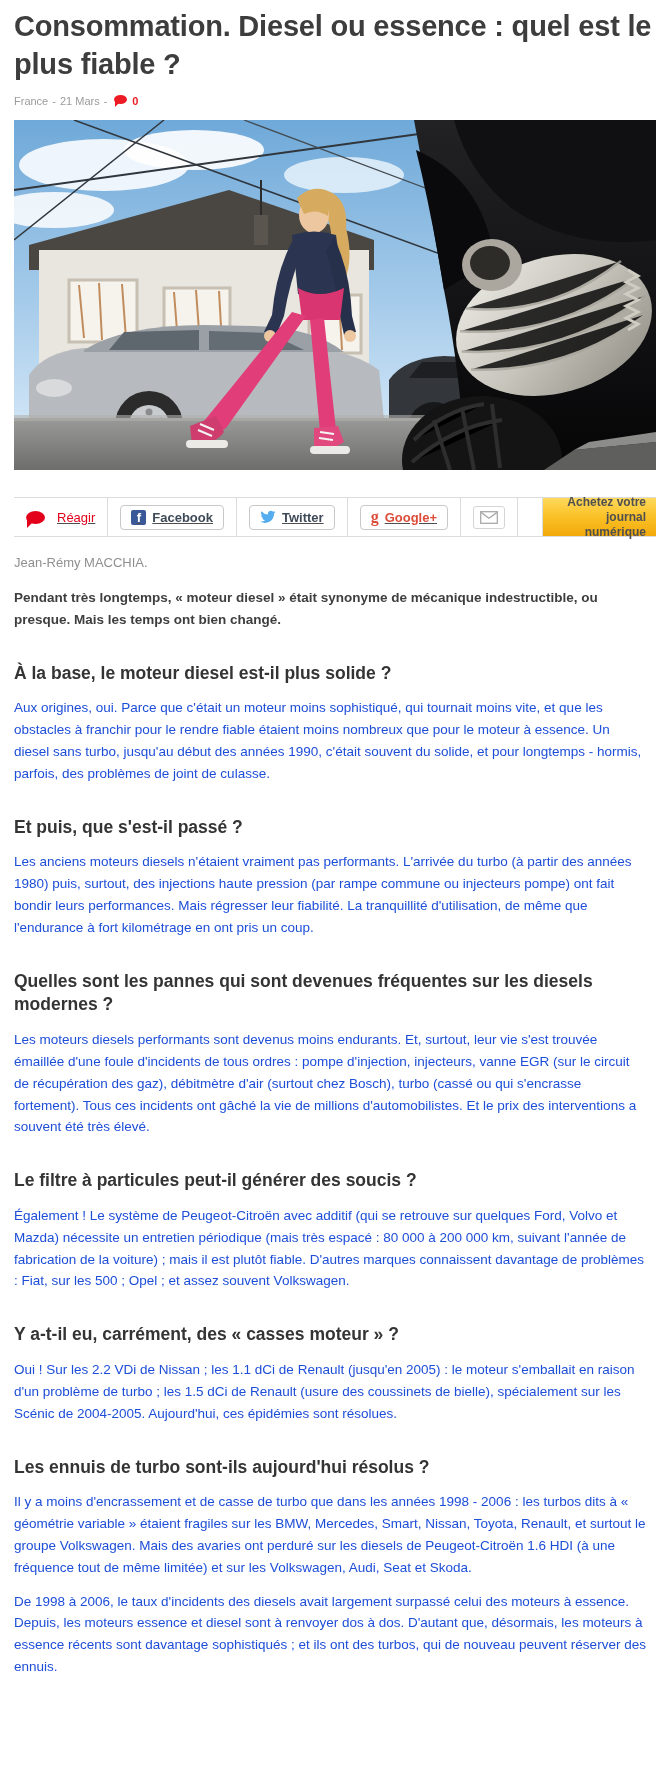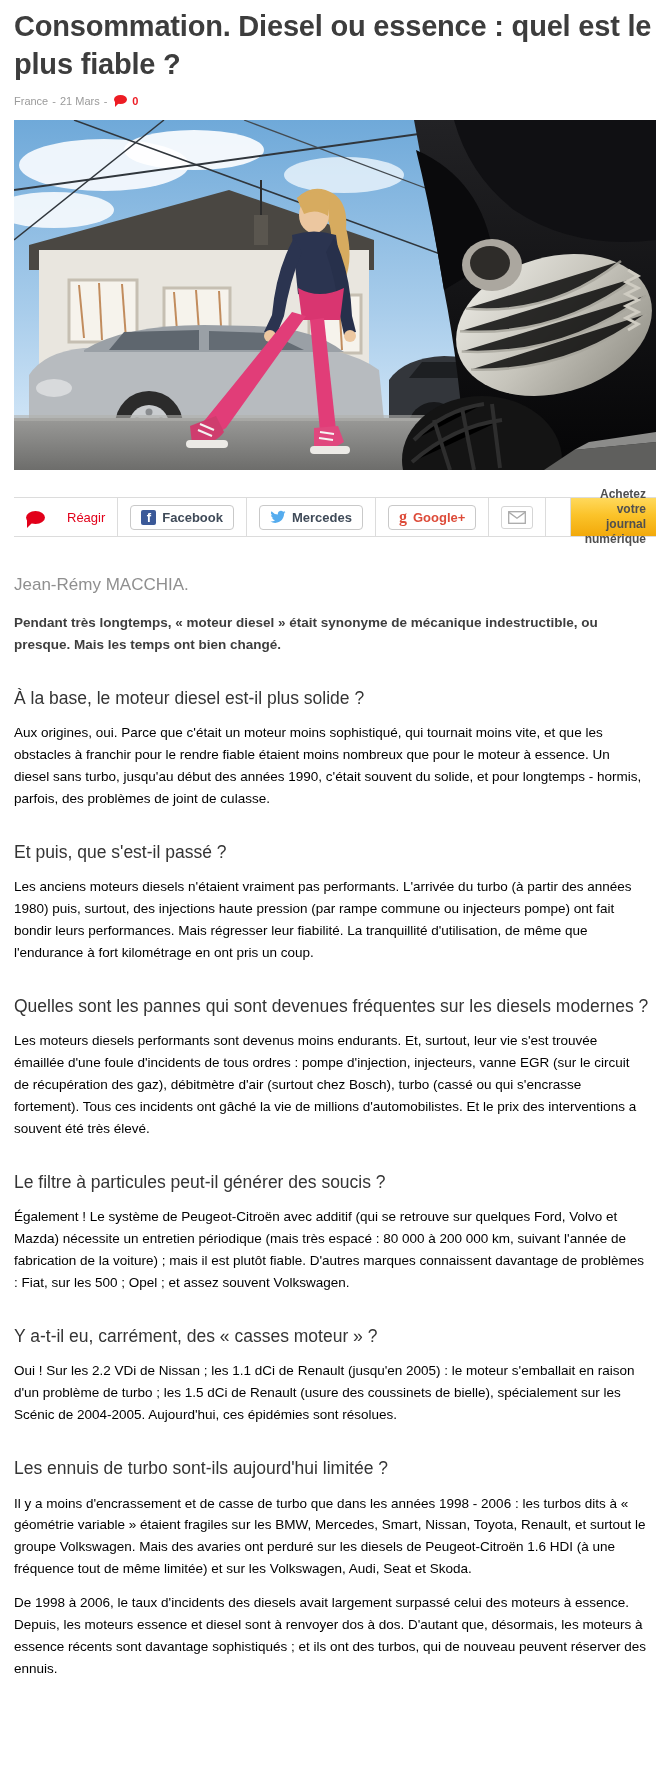--- a/index.html
+++ b/index.html
@@ -33,21 +33,21 @@
   
   .photo{margin-top:13px;width:642px;height:350px;display:block;background:#111;}
 
   
   .share-bar{
     margin-top:27px;border-top:1px solid #dcdcdc;border-bottom:1px solid #dcdcdc;
     height:38px;display:flex;align-items:stretch;
   }
   .share-cell{
     display:flex;align-items:center;padding:0 12px;
-    border-right:1px solid #dcdcdc;gap:22px;
+    border-right:1px solid #dcdcdc;gap:12px;text-decoration:underline;
   }
   .share-cell:last-of-type{border-right:1px solid #dcdcdc;}
   .share-spacer{flex:1;border-right:none;}
   .reagir-label{color:#e2001a;font-size:13px;cursor:pointer;}
   .reagir-bubble{
     position:relative;width:19px;height:13px;background:#e2001a;border-radius:50%;
   }
   .reagir-bubble::after{
     content:"";position:absolute;left:1px;bottom:-4px;
     border:4px solid transparent;border-top-color:#e2001a;border-left-color:#e2001a;
@@ -66,28 +66,28 @@
   .mail-box{border:1px solid #d5d5d5;border-radius:3px;padding:4px 6px;display:inline-flex;align-items:center;cursor:pointer;background:#fff;}
 
   .buy-btn{
     width:164px;display:flex;align-items:center;justify-content:center;text-align:right;
     background:linear-gradient(180deg,#ffd95c 0%,#fbc32a 45%,#f2a90a 100%);
     border:none;color:#4f4f4f;font-weight:bold;font-size:12px;line-height:1.25;
     cursor:pointer;padding:0 10px;font-family:inherit;
   }
 
   
-  .author{margin-top:38px;font-size:17px;color:#8f8f8f;}
+  .author{margin-top:18px;font-size:13px;color:#8f8f8f;}
   .intro{
     margin-top:17px;font-size:13.5px;font-weight:bold;color:#3e3e3e;line-height:1.6;
   }
   .q-heading{
-    margin:31px 0 0 0;font-size:17.5px;font-weight:normal;color:#343434;line-height:1.35;
-  }
-  .q-body{margin:12px 8px 0 0;font-size:13.5px;color:#000000;line-height:1.62;}
+    margin:31px 0 0 0;font-size:17.5px;font-weight:bold;color:#343434;line-height:1.35;
+  }
+  .q-body{margin:12px 8px 0 0;font-size:13.5px;color:#1d4ed8;line-height:1.62;}
 </style>
 </head>
 <body>
 
 <div class="page">
 
   <h1 class="title">Consommation. Diesel ou essence : quel est le plus fiable ?</h1>
 
   <div class="meta">
     <span>France</span>
@@ -254,21 +254,21 @@
       <button class="btn">
         <span class="fb-ic">f</span>
         <span>Facebook</span>
       </button>
     </div>
     <div class="share-cell">
       <button class="btn">
         <svg width="16" height="14" viewBox="0 0 16 13">
           <path fill="#55acee" d="M15.5 1.6c-.55.25-1.15.42-1.77.5A3.1 3.1 0 0 0 15.1.38c-.6.36-1.26.62-1.97.76A3.1 3.1 0 0 0 7.8 3.27c0 .24.03.48.08.7A8.8 8.8 0 0 1 1.5.64a3.07 3.07 0 0 0 .96 4.13c-.5-.02-.98-.16-1.4-.39v.04c0 1.5 1.07 2.75 2.48 3.04-.26.07-.53.1-.82.1-.2 0-.4-.02-.58-.05a3.1 3.1 0 0 0 2.9 2.14A6.24 6.24 0 0 1 .44 11 8.8 8.8 0 0 0 5.2 12.4c5.7 0 8.83-4.73 8.83-8.83l-.01-.4A6.3 6.3 0 0 0 15.5 1.6z"></path>
         </svg>
-        <span>Mercedes</span>
+        <span>Twitter</span>
       </button>
     </div>
     <div class="share-cell">
       <button class="btn btn-google">
         <span class="g-ic">g</span>
         <span>Google+</span>
       </button>
     </div>
     <div class="share-cell">
       <span class="mail-box">
@@ -294,18 +294,18 @@
 
   <h2 class="q-heading">Quelles sont les pannes qui sont devenues fréquentes sur les diesels modernes ?</h2>
   <p class="q-body">Les moteurs diesels performants sont devenus moins endurants. Et, surtout, leur vie s'est trouvée émaillée d'une foule d'incidents de tous ordres : pompe d'injection, injecteurs, vanne EGR (sur le circuit de récupération des gaz), débitmètre d'air (surtout chez Bosch), turbo (cassé ou qui s'encrasse fortement). Tous ces incidents ont gâché la vie de millions d'automobilistes. Et le prix des interventions a souvent été très élevé.</p>
 
   <h2 class="q-heading">Le filtre à particules peut-il générer des soucis ?</h2>
   <p class="q-body">Également ! Le système de Peugeot-Citroën avec additif (qui se retrouve sur quelques Ford, Volvo et Mazda) nécessite un entretien périodique (mais très espacé : 80 000 à 200 000 km, suivant l'année de fabrication de la voiture) ; mais il est plutôt fiable. D'autres marques connaissent davantage de problèmes : Fiat, sur les 500 ; Opel ; et assez souvent Volkswagen.</p>
 
   <h2 class="q-heading">Y a-t-il eu, carrément, des « casses moteur » ?</h2>
   <p class="q-body">Oui ! Sur les 2.2 VDi de Nissan ; les 1.1 dCi de Renault (jusqu'en 2005) : le moteur s'emballait en raison d'un problème de turbo ; les 1.5 dCi de Renault (usure des coussinets de bielle), spécialement sur les Scénic de 2004-2005. Aujourd'hui, ces épidémies sont résolues.</p>
 
-  <h2 class="q-heading">Les ennuis de turbo sont-ils aujourd'hui limitée ?</h2>
+  <h2 class="q-heading">Les ennuis de turbo sont-ils aujourd'hui résolus ?</h2>
   <p class="q-body">Il y a moins d'encrassement et de casse de turbo que dans les années 1998 - 2006 : les turbos dits à « géométrie variable » étaient fragiles sur les BMW, Mercedes, Smart, Nissan, Toyota, Renault, et surtout le groupe Volkswagen. Mais des avaries ont perduré sur les diesels de Peugeot-Citroën 1.6 HDI (à une fréquence tout de même limitée) et sur les Volkswagen, Audi, Seat et Skoda.</p>
 
   <p class="q-body">De 1998 à 2006, le taux d'incidents des diesels avait largement surpassé celui des moteurs à essence. Depuis, les moteurs essence et diesel sont à renvoyer dos à dos. D'autant que, désormais, les moteurs à essence récents sont davantage sophistiqués ; et ils ont des turbos, qui de nouveau peuvent réserver des ennuis.</p>
 
 </div>
 
 </body></html>

